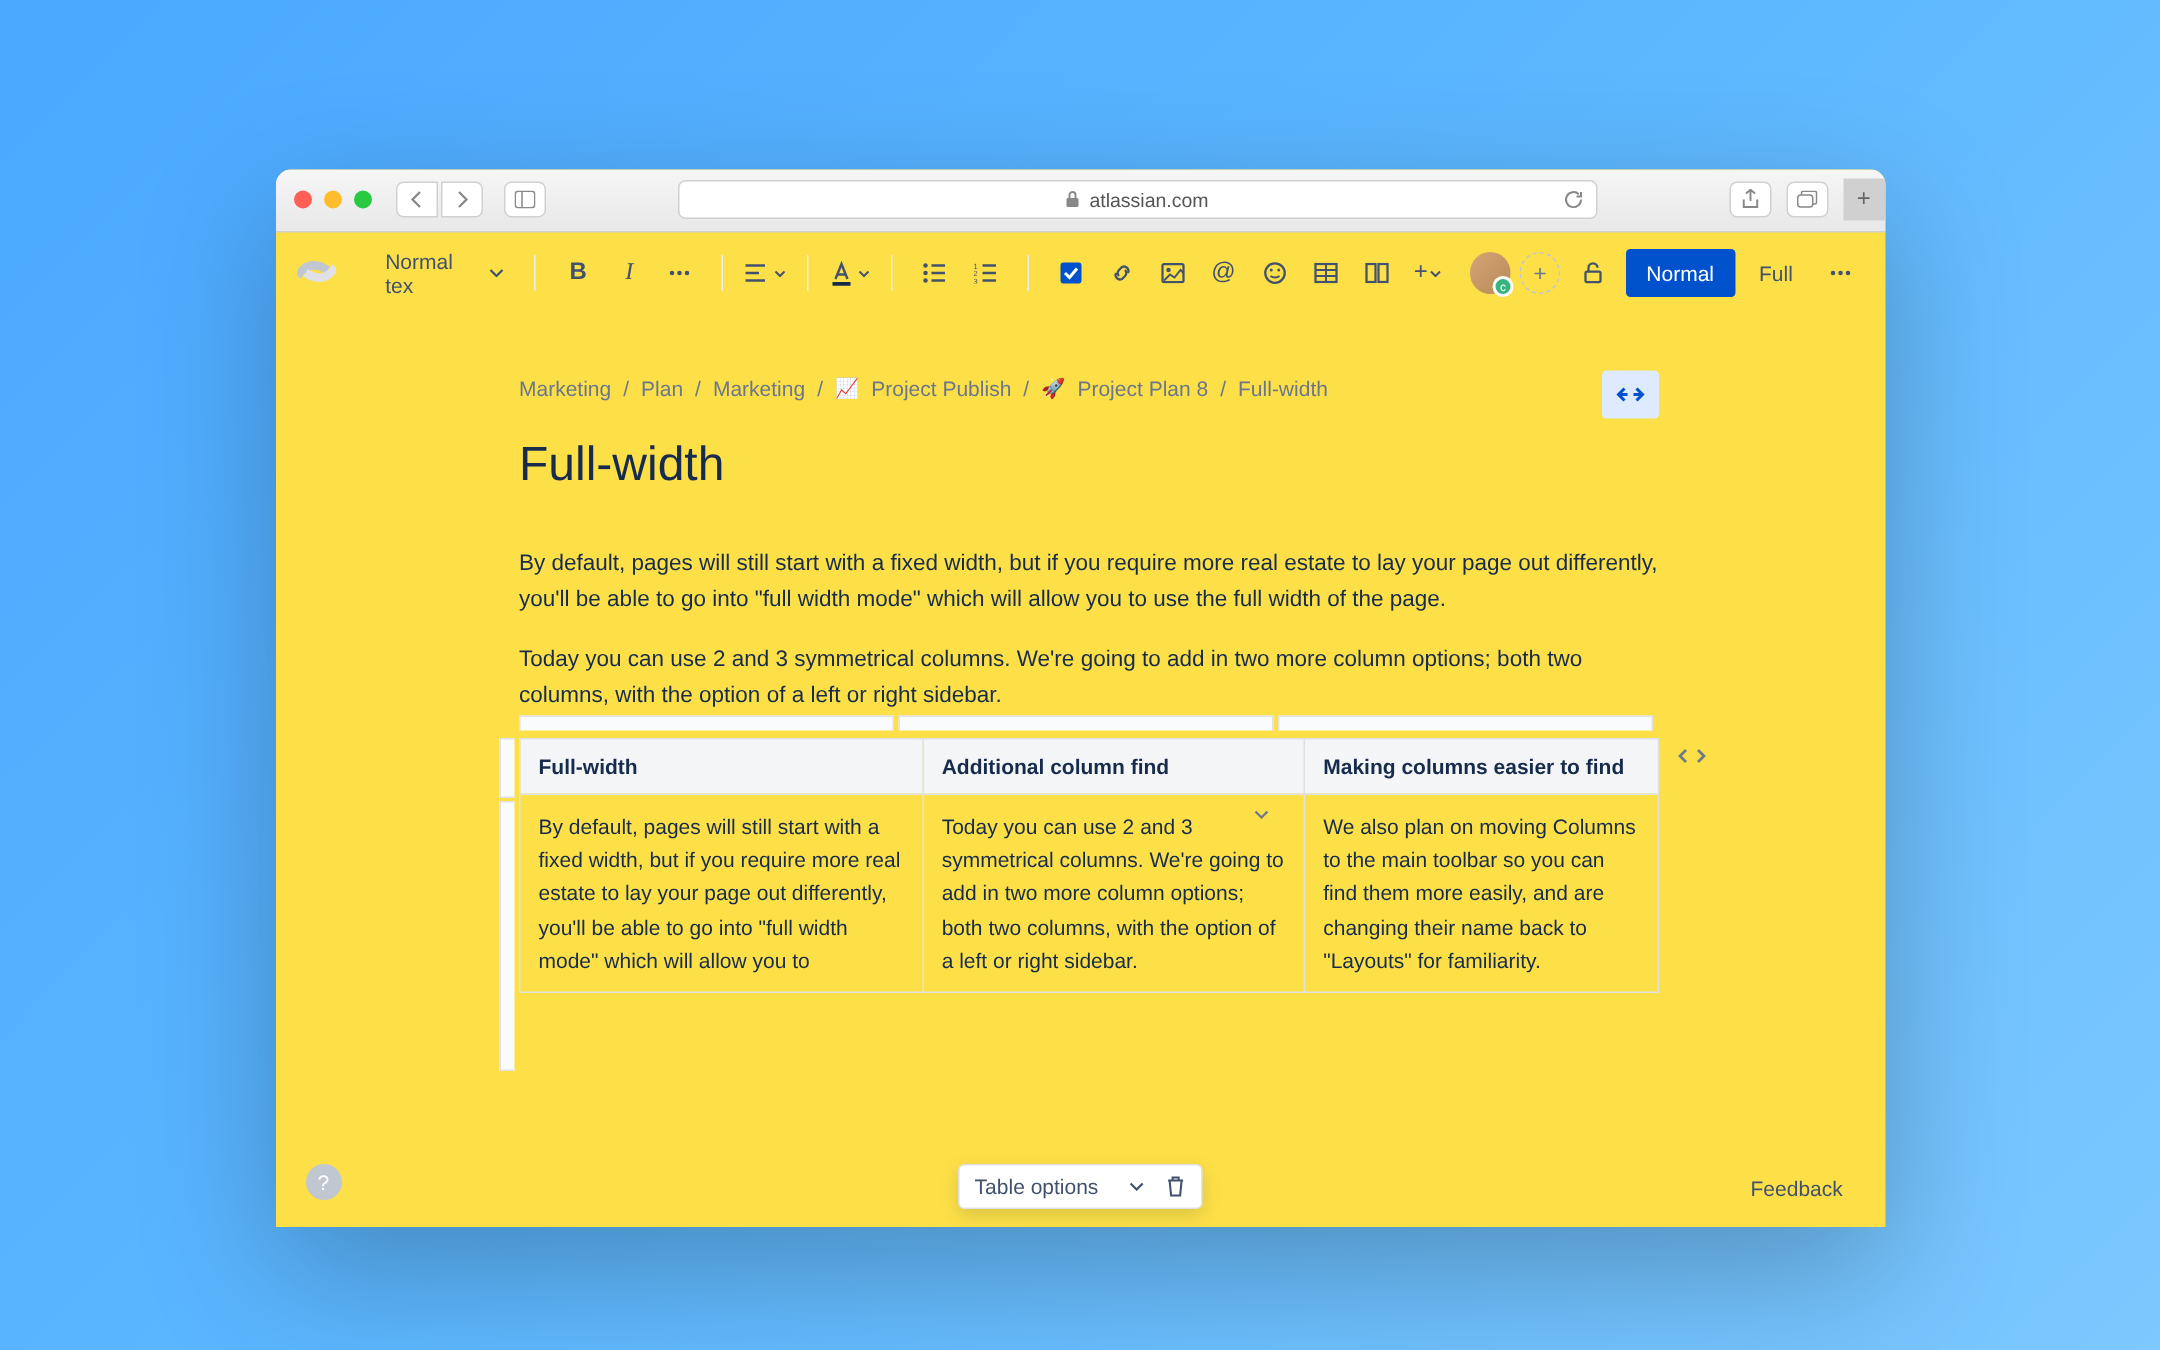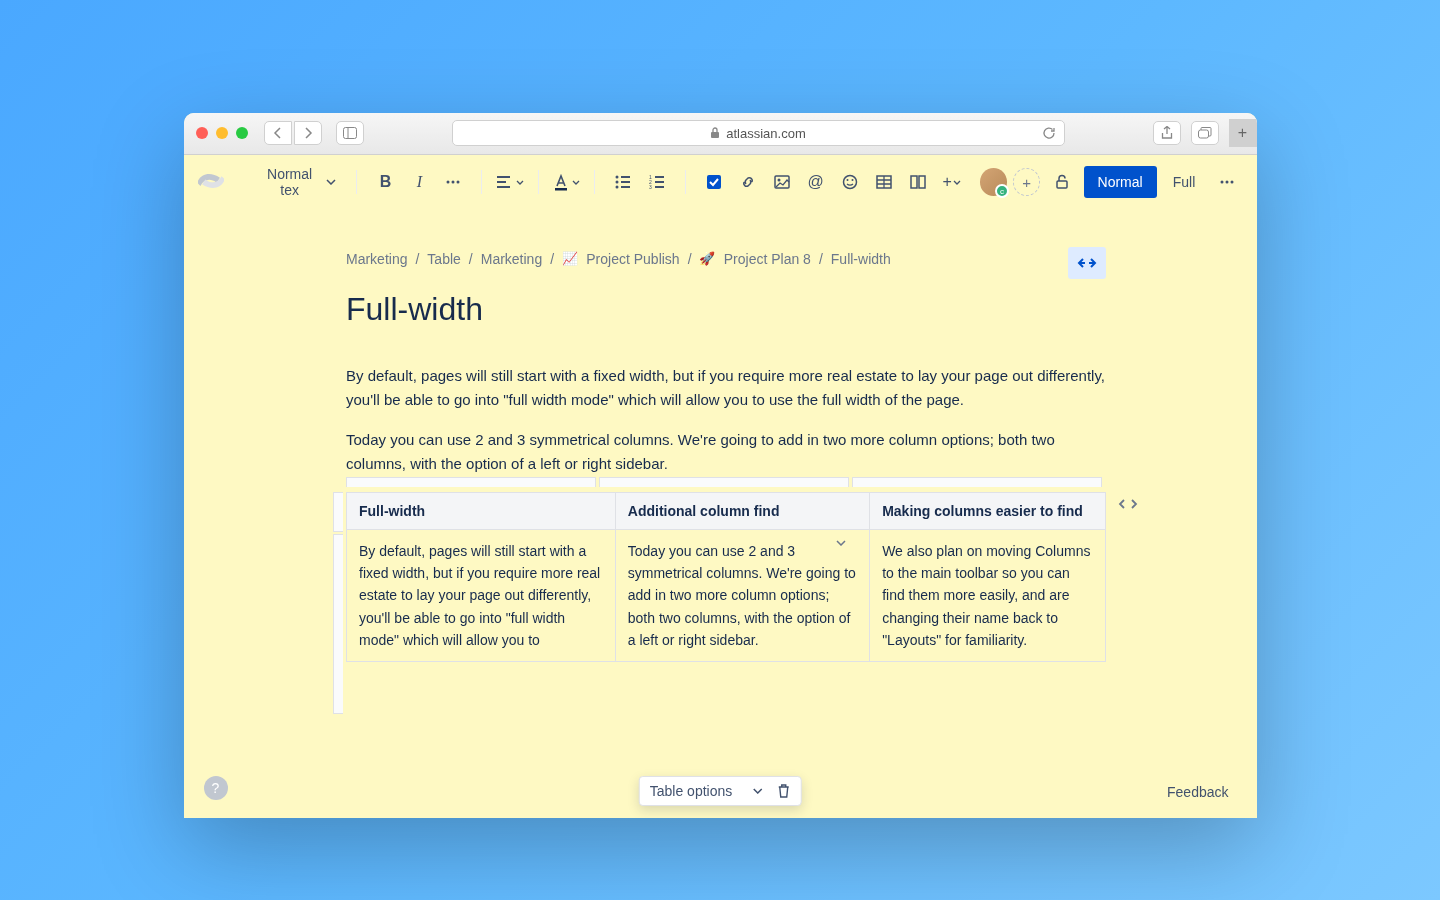--- a/index.html
+++ b/index.html
@@ -9,21 +9,21 @@
   background: linear-gradient(135deg, #4aa8ff 0%, #5db8ff 50%, #7cc8ff 100%);
   font-family: -apple-system, BlinkMacSystemFont, "Segoe UI", sans-serif;
   display: flex;
   align-items: center;
   justify-content: center;
   overflow: hidden;
 }
 .browser-window {
   width: 1073px;
   height: 705px;
-  background: #fef9c3;
+  background: #fde047;
   border-radius: 10px 10px 0 0;
   box-shadow: 0 30px 90px rgba(0,0,0,0.25);
   overflow: hidden;
   display: flex;
   flex-direction: column;
   margin-top: 30px;
 }
 .browser-chrome {
   height: 42px;
   background: linear-gradient(#f6f6f6, #e8e8e8);
@@ -116,21 +116,20 @@
   margin-right: 18px;
   color: #b3bac5;
 }
 .format-select {
   display: flex; align-items: center;
   padding: 6px 8px;
   font-size: 14px;
   color: #42526e;
   cursor: pointer;
   border-radius: 3px;
-  text-align: center;
 }
 .tb-group { display: flex; gap: 2px; align-items: center; }
 .tb-btn {
   width: 32px; height: 32px;
   display: flex; align-items: center; justify-content: center;
   color: #42526e;
   cursor: pointer;
   border-radius: 3px;
 }
 .tb-sep { width: 1px; height: 24px; background: #ebecf0; margin: 0 6px; }
@@ -528,21 +527,21 @@
           </svg>
       </div>
     </div>
 
     <div class="editor-area">
       <div class="content-wrap">
         <div class="breadcrumb-row">
           <div class="breadcrumb">
             <span class="crumb">Marketing</span>
             <span class="crumb-sep">/</span>
-            <span class="crumb">Table</span>
+            <span class="crumb">Plan</span>
             <span class="crumb-sep">/</span>
             <span class="crumb">Marketing</span>
             <span class="crumb-sep">/</span>
             <span class="crumb-icon">📈</span>
             <span class="crumb">Project Publish</span>
             <span class="crumb-sep">/</span>
             <span class="crumb-icon">🚀</span>
             <span class="crumb">Project Plan 8</span>
             <span class="crumb-sep">/</span>
             <span class="crumb">Full-width</span>

